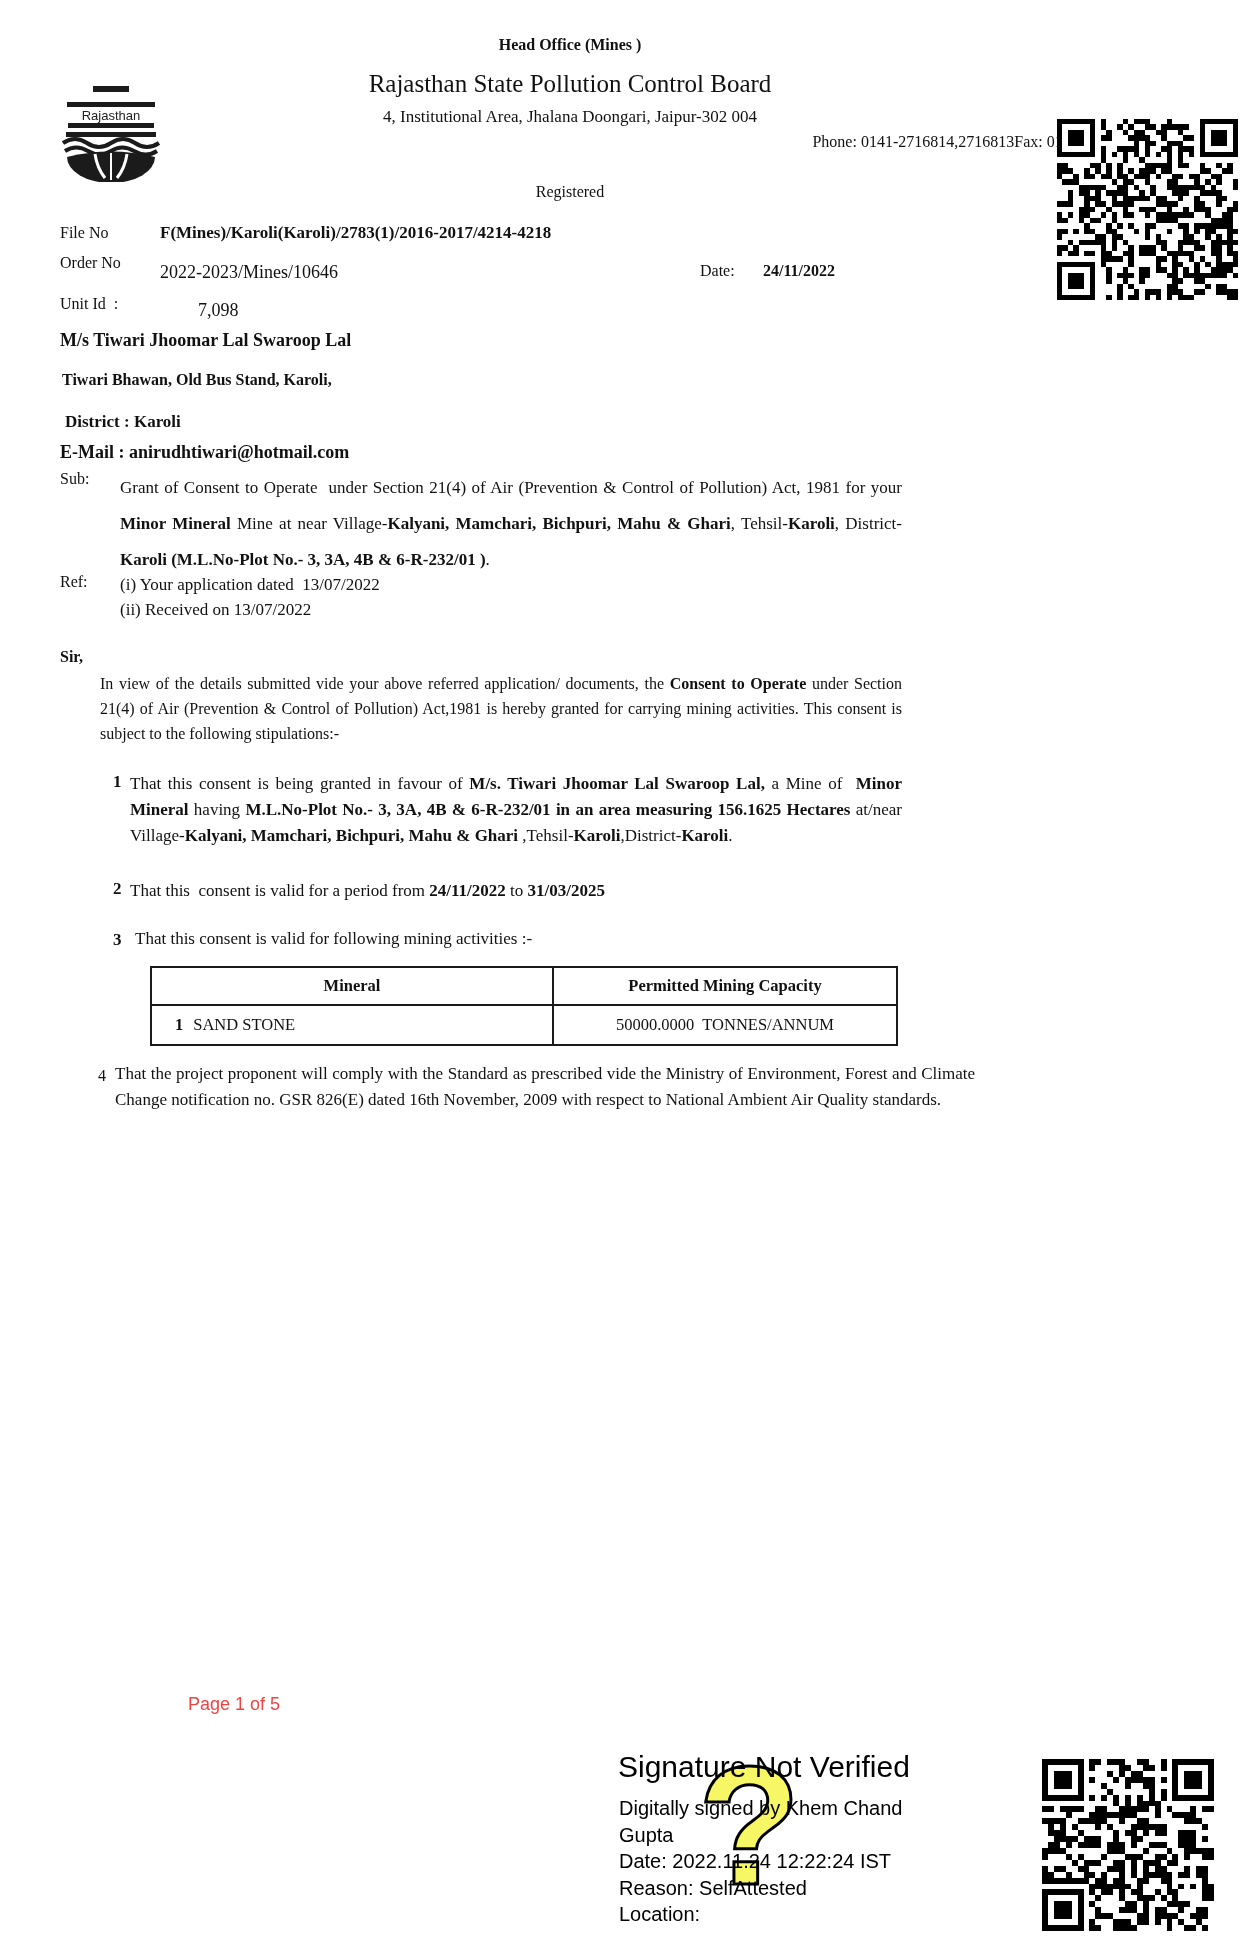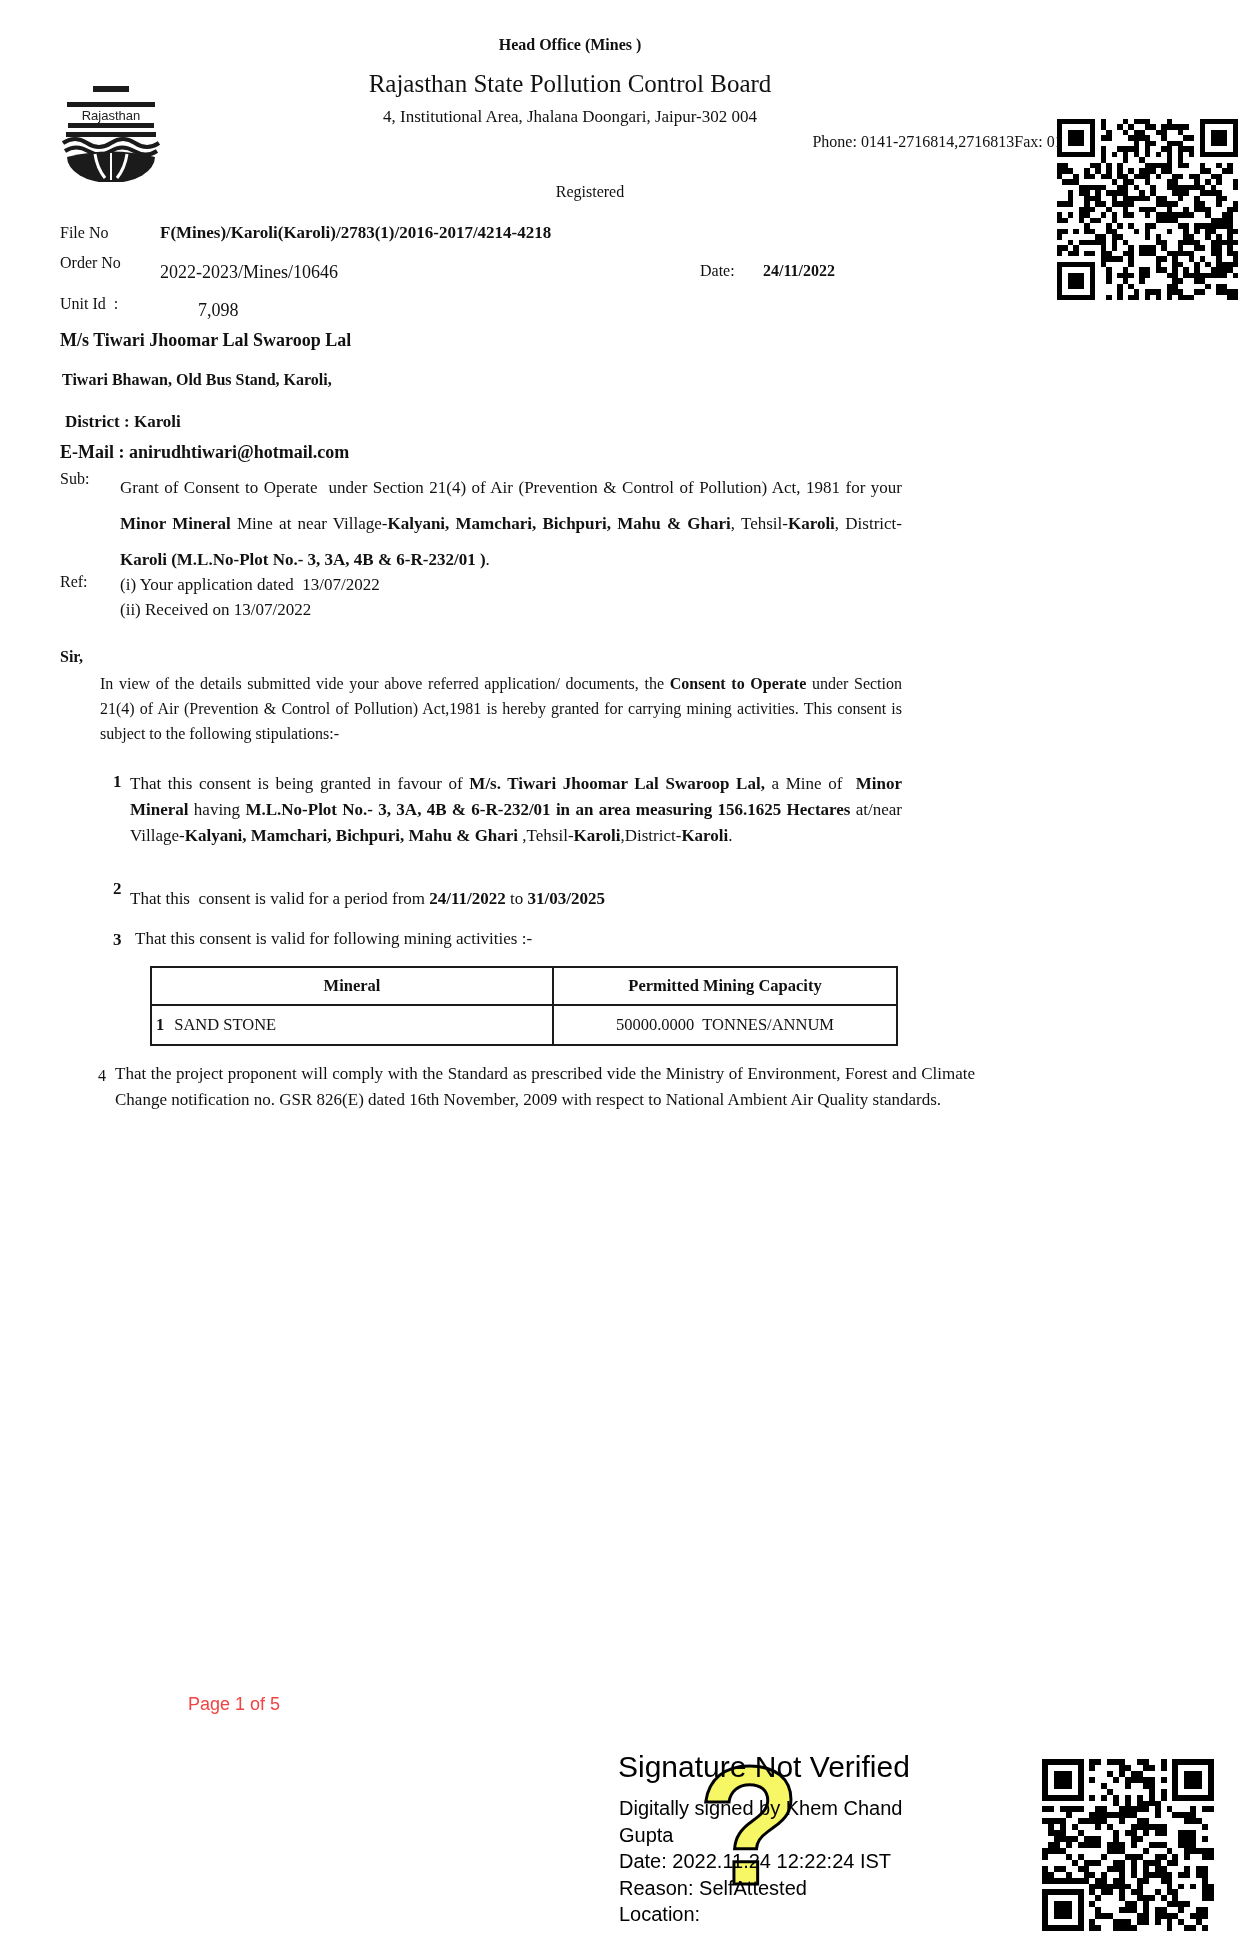--- a/index.html
+++ b/index.html
@@ -6,21 +6,21 @@
   .page{position:relative;width:1240px;height:1959px;background:#ffffff;
         font-family:"Liberation Serif",serif;color:#111;overflow:hidden;}
   .abs{position:absolute;}
   .ws{white-space:pre-wrap;}
   .b{font-weight:700;}
   .center{left:0;width:1140px;text-align:center;}
   .office{top:36px;font-size:16px;font-weight:700;}
   .title{top:70px;font-size:25px;}
   .hq-addr{top:107px;font-size:17px;}
   .hq-phone{top:133px;font-size:16px;text-align:right;}
-  .registered{top:183px;font-size:16px;margin-left:20px;}
+  .registered{top:183px;font-size:16px;}
   .logo{left:55px;top:80px;width:112px;height:102px;}
   .qr{background:#fff;}
   .qr-top{left:1057px;top:119px;width:181px;height:181px;}
   .qr-bottom{left:1042px;top:1759px;width:172px;height:172px;}
   .lbl{font-size:16px;font-weight:400;}
   .file-label{left:60px;top:224px;}
   .file-value{left:160px;top:223px;font-size:17px;font-weight:700;}
   .order-label{left:60px;top:254px;}
   .order-value{left:160px;top:262px;font-size:18px;}
   .date-label{left:700px;top:262px;}
@@ -34,29 +34,29 @@
   .sub-label{left:60px;top:470px;}
   .sub-text{left:120px;top:470px;width:782px;font-size:17px;line-height:36px;text-align:justify;}
   .ref-label{left:60px;top:573px;}
   .ref-lines{left:120px;top:572px;font-size:17px;line-height:25px;}
   .sir{left:60px;top:648px;font-size:16px;font-weight:700;}
   .intro{left:100px;top:671px;width:802px;font-size:16px;line-height:25px;text-align:justify;}
   .item-num{font-size:17px;font-weight:700;}
   .n1{left:113px;top:772px;}
   .t1{left:130px;top:771px;width:772px;font-size:17px;line-height:26px;text-align:justify;}
   .n2{left:113px;top:879px;}
-  .t2{left:130px;top:878px;width:772px;font-size:17px;line-height:26px;margin-top:8px;}
+  .t2{left:130px;top:878px;width:772px;font-size:17px;line-height:26px;}
   .n3{left:113px;top:930px;}
   .t3{left:135px;top:929px;width:772px;font-size:17px;}
   .cap-table{left:150px;top:966px;width:746px;border-collapse:collapse;table-layout:fixed;
              font-size:16.5px;}
   .cap-table th,.cap-table td{border:2px solid #1a1a1a;}
   .cap-table th{height:32px;font-weight:700;text-align:center;padding:2px 0;}
   .cap-table td{height:36px;vertical-align:middle;}
-  .cell-mineral{text-align:left;padding-left:4px;margin-left:48px;}
+  .cell-mineral{text-align:left;padding-left:23px;margin-left:48px;}
   .mineral-name{margin-left:10px;}
   .cell-capacity{text-align:center;}
   .n4{left:98px;top:1067px;font-size:16px;font-weight:400;}
   .t4{left:115px;top:1061px;width:860px;font-size:17px;line-height:25.5px;text-align:justify;}
   .page-num{left:188px;top:1694px;font-family:"Liberation Sans",sans-serif;font-size:18px;color:#ef4444;}
   .sig-mark{left:698px;top:1742px;font-family:"Liberation Sans",sans-serif;font-weight:700;
             font-size:168px;line-height:1;color:#f7f765;-webkit-text-stroke:3px #000;z-index:1;}
   .sig-title{left:618px;top:1750px;font-family:"Liberation Sans",sans-serif;font-size:30px;color:#000;z-index:2;}
   .sig-lines{left:619px;top:1795px;font-family:"Liberation Sans",sans-serif;font-size:20px;
              line-height:26.5px;color:#000;z-index:2;}

